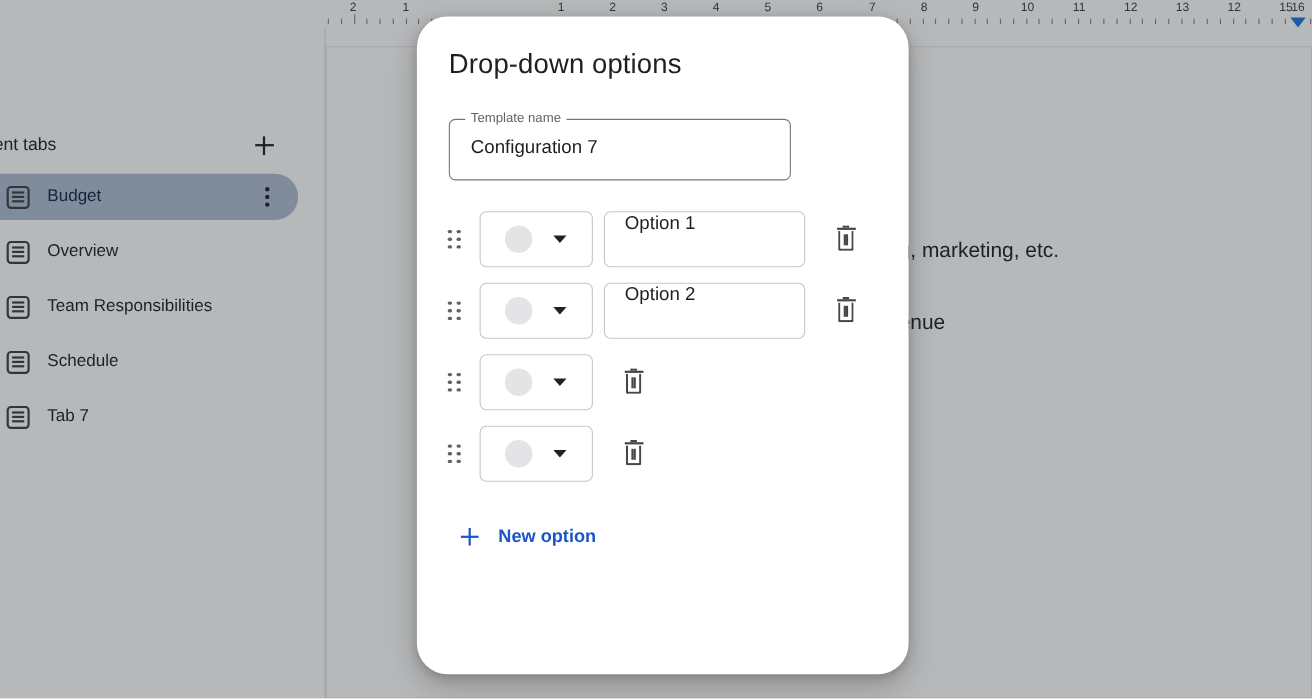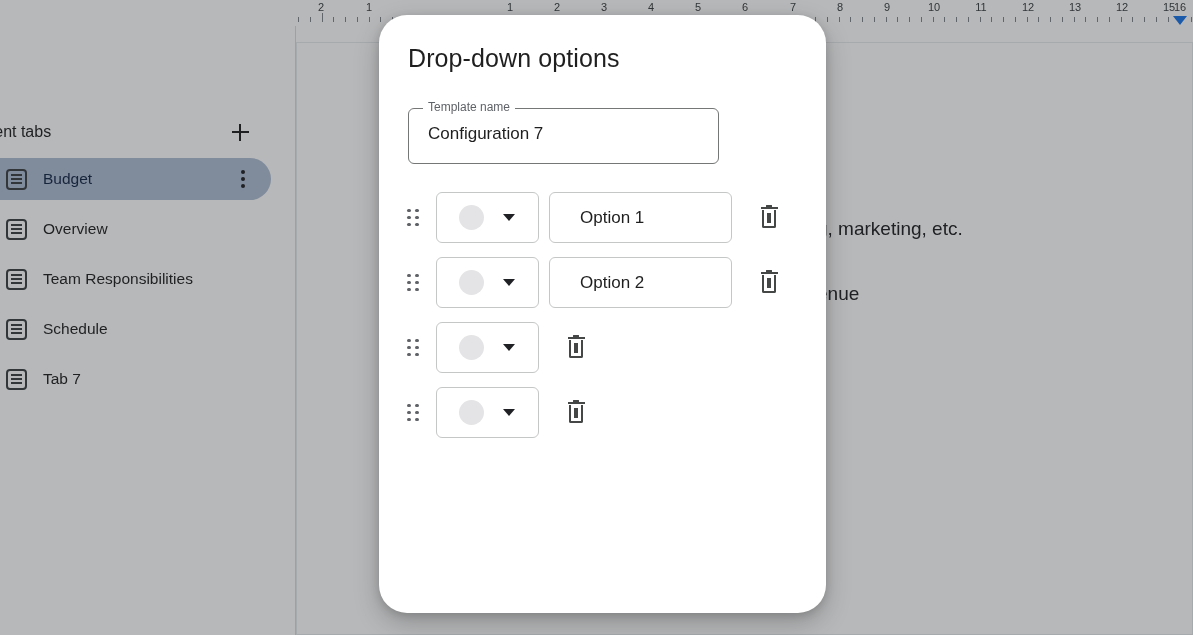--- a/index.html
+++ b/index.html
@@ -290,24 +290,22 @@
     border-top: 7px solid #202124;
   }
 
   .opt-input {
     width: 183px; height: 51px;
     flex: 0 0 183px;
     margin-left: 10px;
     border: 1px solid #c4c7c5;
     border-radius: 6px;
     display: flex;
-    align-items: center;
     background: #fff;
     cursor: text;
-    padding-left: 12px;
   }
   .opt-input-text {
     margin-left: 18px;
     font-size: 17px;
     color: #1f1f1f;
     font-family: "Liberation Sans", sans-serif;
   }
 
   .delete-btn {
     width: 40px; height: 40px;
@@ -633,16 +631,20 @@
           <div class="delete-btn">
             <div class="trash">
               <div class="handle"></div>
               <div class="lid"></div>
               <div class="can"></div>
             </div>
           </div>
         </div>
       </div>
 
+    <div class="new-option">
+      <div class="new-option-plus"></div>
+      <div class="new-option-label">New option</div>
+    </div>
 
   </div>
 
 </div>
 
 </body></html>

